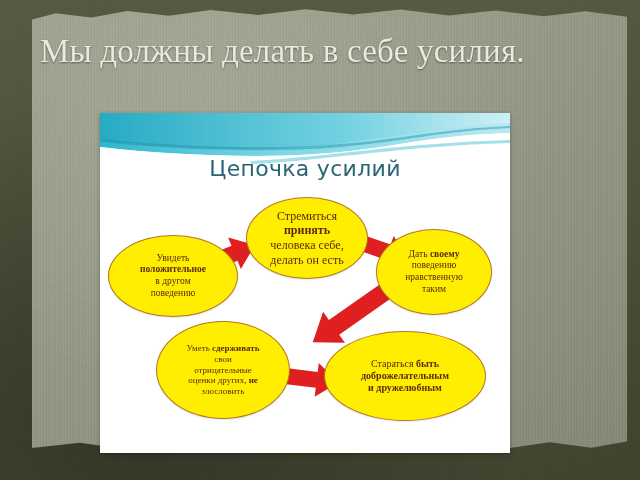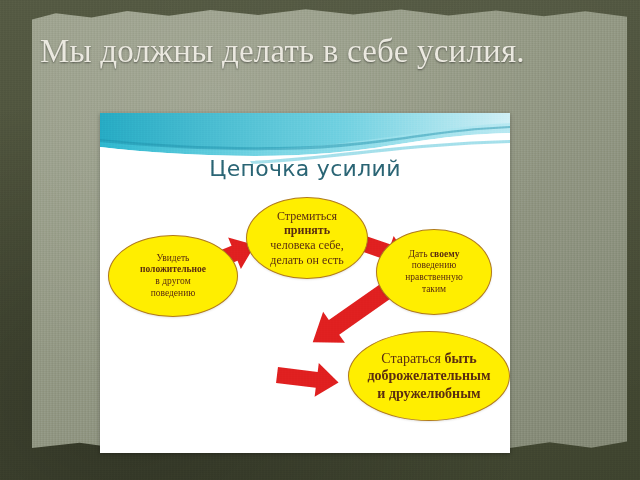--- a/index.html
+++ b/index.html
@@ -151,21 +151,21 @@
     z-index: 3;
     box-shadow: 0 1px 2px rgba(0,0,0,0.10);
   }
   .oval .txt { padding: 0 6px; }
   .oval b { font-weight: 700; }
 
   
   #oval-1 { left: 8px;   top: 46px;  width: 130px; height: 82px;  font-size: 9.5px; }
   #oval-2 { left: 146px; top: 8px;  width: 122px; height: 82px;  font-size: 12px; }
   #oval-3 { left: 276px; top: 40px;  width: 116px; height: 86px;  font-size: 9.5px; }
-  #oval-4 { left: 248px; top: 142px; width: 162px; height: 90px;  font-size: 14px;  }
+  #oval-4 { left: 224px; top: 142px; width: 162px; height: 90px;  font-size: 10px;  }
   #oval-5 { left: 56px;  top: 132px; width: 134px; height: 98px;  font-size: 9px;   }
 
   
   #oval-5 .overflow-line {
     position: relative;
     display: block;
     white-space: nowrap;
     margin-left: -6px;
     margin-right: -6px;
   }
@@ -256,16 +256,25 @@
       </div>
 
       <div class="oval" id="oval-4">
         <span class="txt">
           <span>Стараться </span><b>быть</b><br>
           <b>доброжелательным</b><br>
           <b>и дружелюбным</b>
         </span>
       </div>
 
+      <div class="oval" id="oval-5">
+        <span class="txt">
+          <span class="overflow-line"><span>Уметь </span><b>сдерживать</b></span>
+          <span>свои</span><br>
+          <span>отрицательные</span><br>
+          <span>оценки других, </span><b>не</b><br>
+          <span>злословить</span>
+        </span>
+      </div>
 
     </div>
   </div>
 </div>
 
 </body></html>

